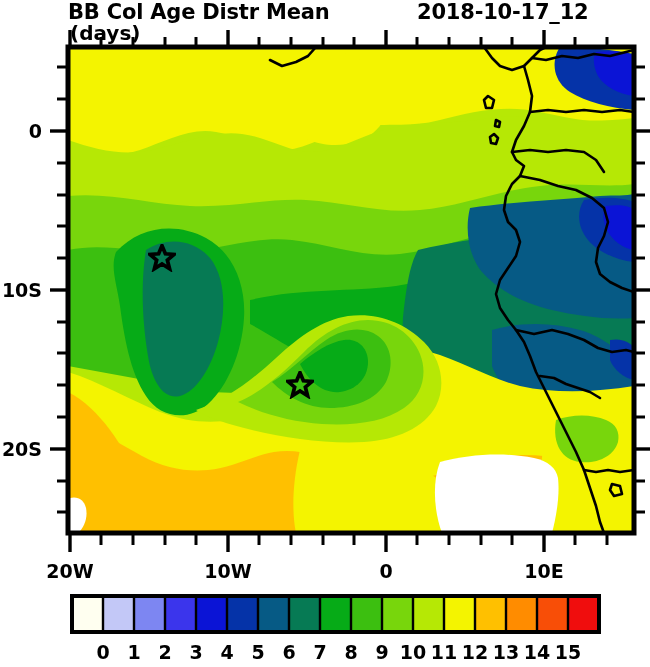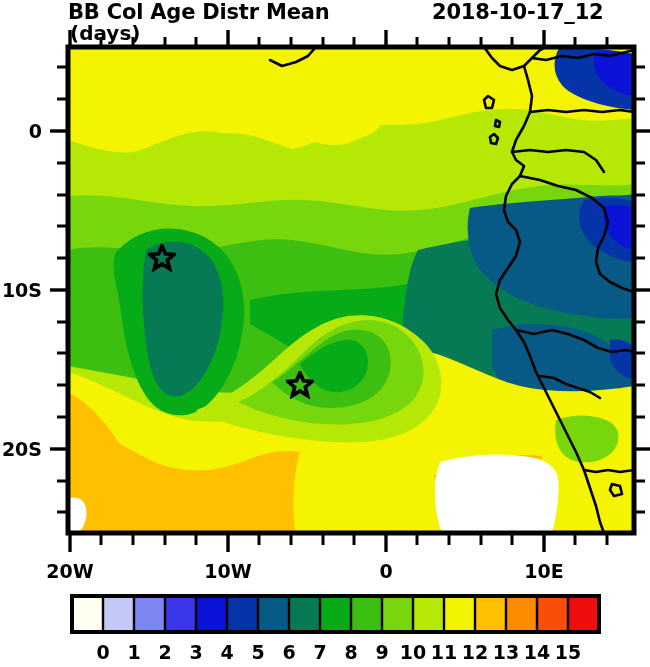--- a/index.html
+++ b/index.html
@@ -2,21 +2,21 @@
 <html><head>
 <meta charset="utf-8">
 <style>
   html,body{margin:0;padding:0;background:#ffffff;}
   body{width:650px;height:667px;overflow:hidden;
        font-family:"DejaVu Sans","Liberation Sans",sans-serif;}
   #root{position:relative;width:650px;height:667px;background:#fff;text-align:center;}
 
   .ttl{position:absolute;font-weight:bold;color:#000;white-space:nowrap;}
   #title-main{left:68px;top:0px;font-size:21px;letter-spacing:-0.2px;}
-  #title-date{left:432px;top:0px;font-size:21px;letter-spacing:-0.2px;}
+  #title-date{left:417px;top:0px;font-size:21px;letter-spacing:-0.2px;}
   #title-units{left:70px;top:21px;font-size:20px;}
 
   #plot-wrap{position:absolute;left:0;top:0;width:650px;height:667px;}
   svg{display:block;}
 
   .axlabel{font-family:"DejaVu Sans","Liberation Sans",sans-serif;
            font-size:19px;font-weight:bold;fill:#000;}
   .cblabel{font-family:"DejaVu Sans","Liberation Sans",sans-serif;
            font-size:19px;font-weight:bold;fill:#000;}
 </style>

